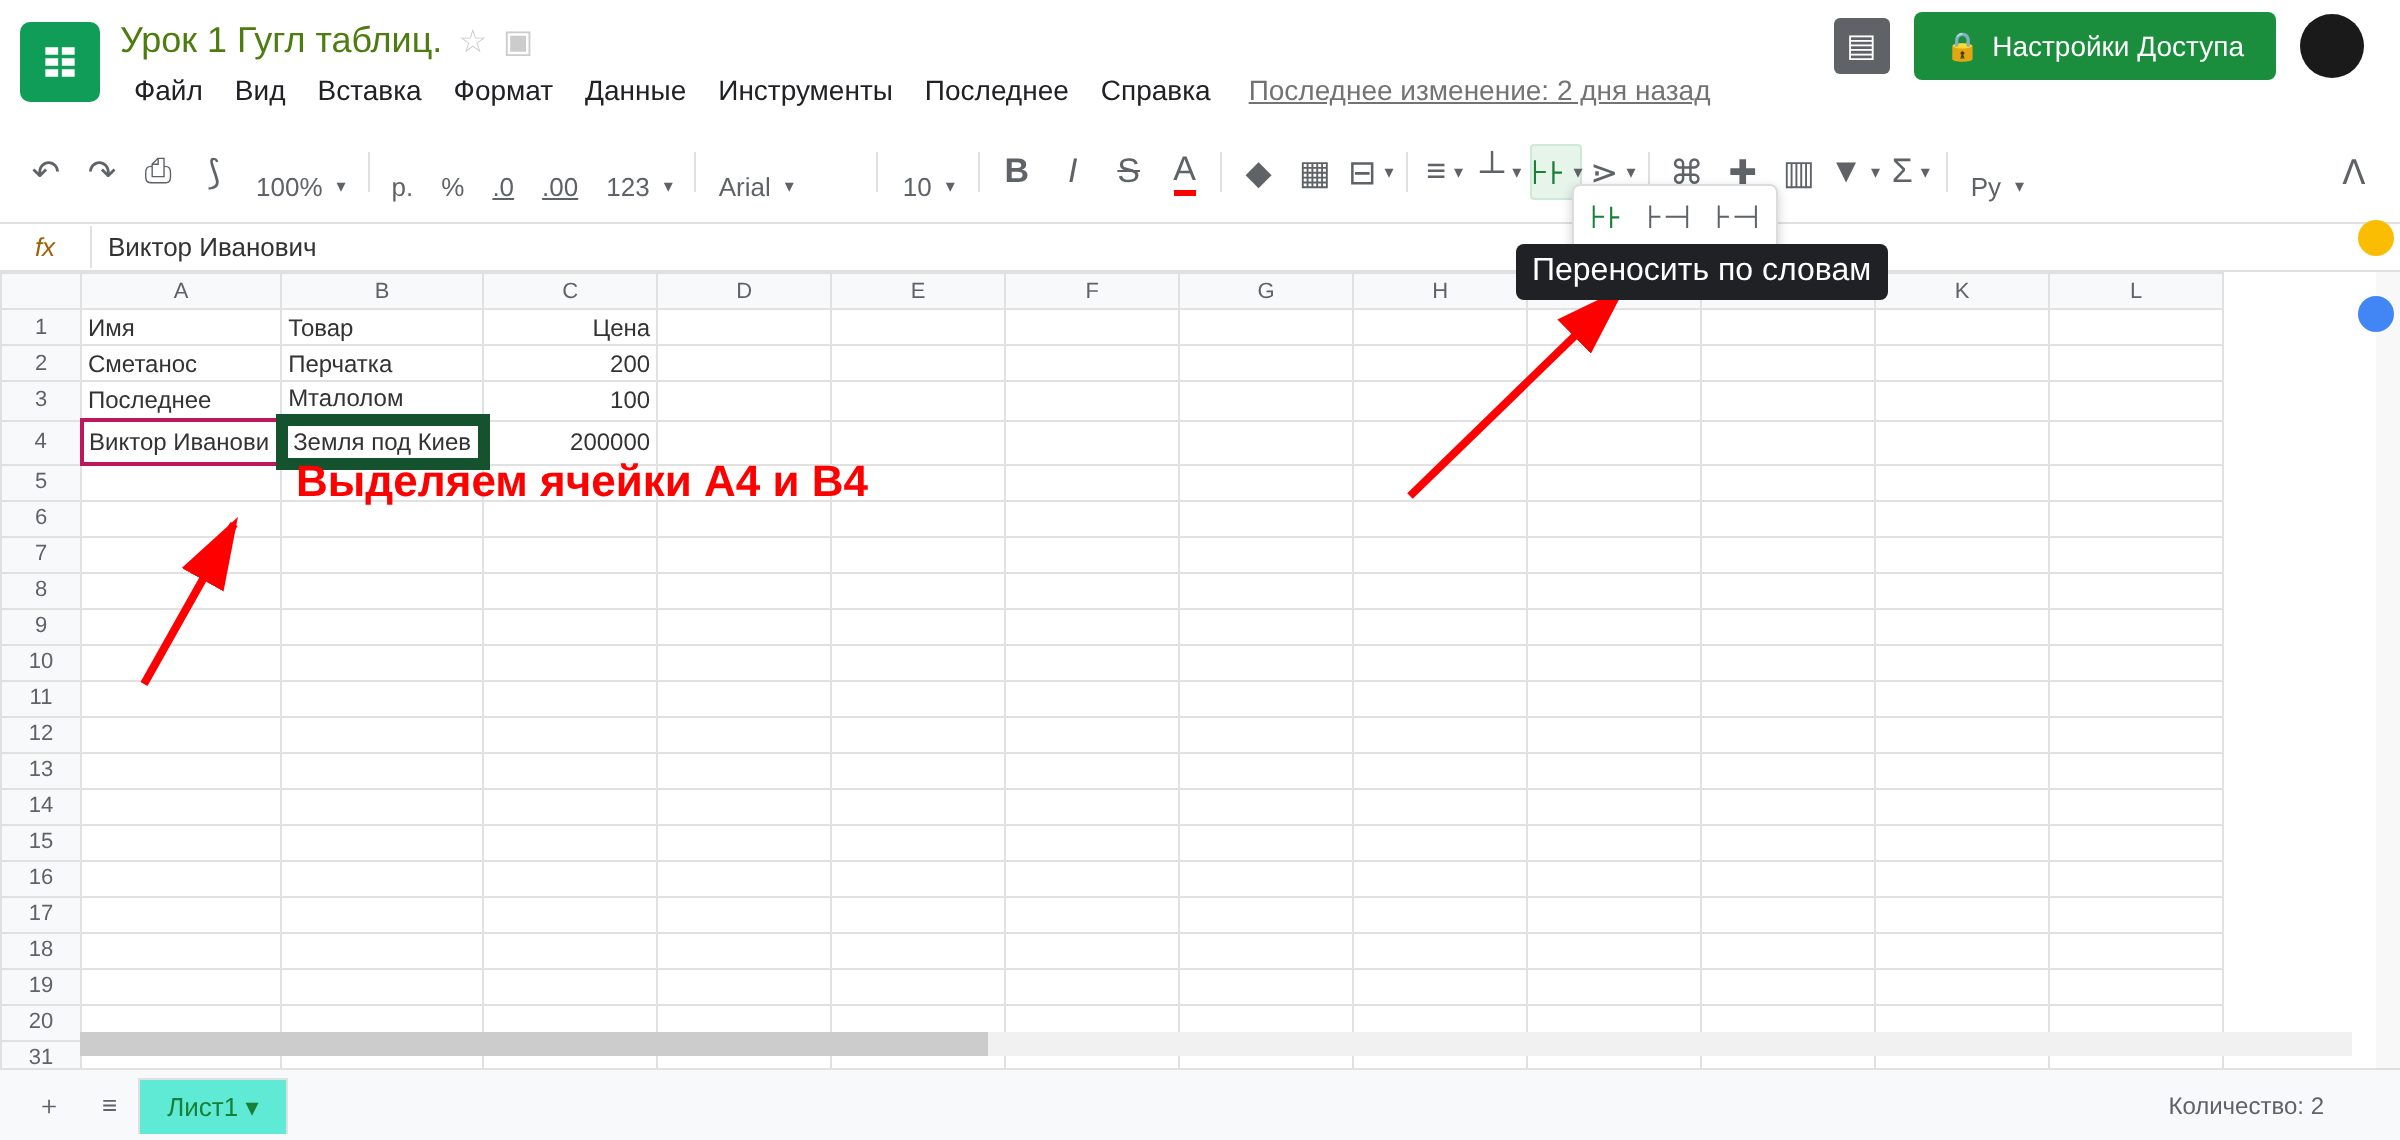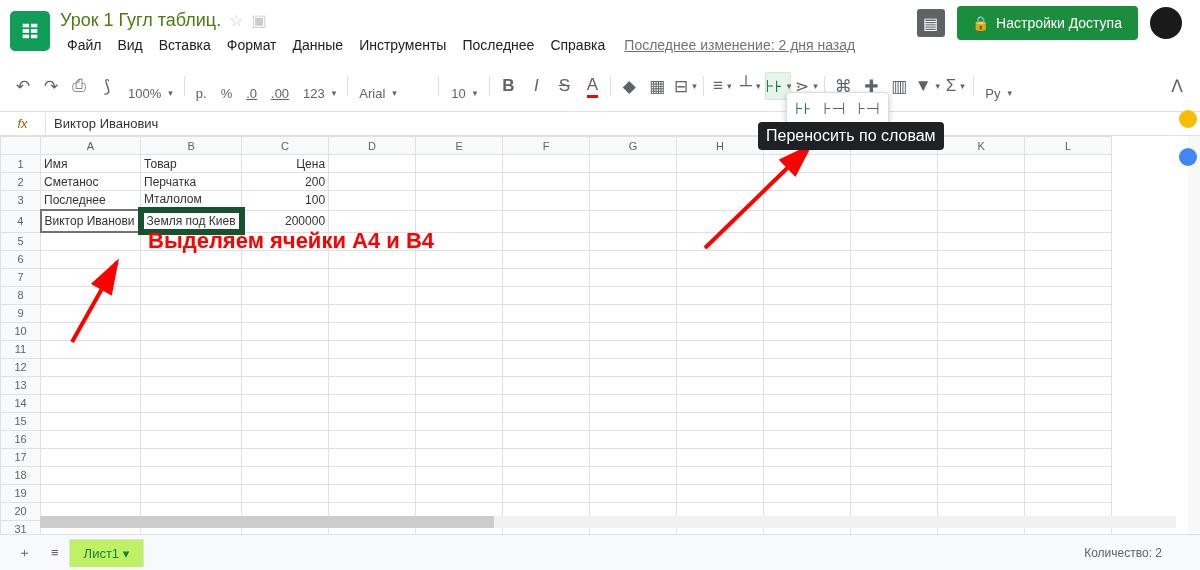--- a/index.html
+++ b/index.html
@@ -34,34 +34,34 @@
 
 .sheet { position: relative; height: 428px; overflow: hidden; }
 table { border-collapse: collapse; table-layout: fixed; }
 th, td { border: 1px solid #e1e1e1; font-size: 12px; height: 18px; }
 .corner { width: 40px; background: #f8f9fa; }
 .col-h { background: #f8f9fa; color: #5f6368; text-align: center; font-weight: normal; width: 87px; font-size: 11px; }
 .row-h { background: #f8f9fa; color: #5f6368; text-align: center; font-weight: normal; width: 40px; font-size: 11px; }
 td.cell { padding: 1px 3px; background: #fff; overflow: hidden; white-space: nowrap; }
 td.num { text-align: right; }
 .sel { background: #e8f0fe; border: 6px solid #14532d; }
-.sel-anchor { border: 2px solid #737373; margin-top: 14px; }
+.sel-anchor { border: 2px solid #be185d; margin-top: 14px; }
 
 .wrap-popup { position: absolute; top: 92px; left: 786px; background: #fff; border: 1px solid #dadce0; border-radius: 4px; box-shadow: 0 2px 6px rgba(0,0,0,0.2); padding: 4px 6px; display: flex; gap: 8px; z-index: 10; }
 .wrap-popup .opt { font-size: 16px; color: #5f6368; padding: 2px; }
 .wrap-popup .opt.active { color: #188038; }
 .tooltip { position: absolute; top: 122px; left: 758px; background: #202124; color: #fff; font-size: 16px; padding: 5px 8px; border-radius: 4px; z-index: 10; }
 
 .annotation { position: absolute; top: 228px; left: 148px; color: #ff0000; font-size: 22px; font-weight: bold; z-index: 5; }
 .arrow1 { position: absolute; top: 252px; left: 62px; z-index: 5; }
 .arrow2 { position: absolute; top: 138px; left: 695px; z-index: 5; }
 
 .bottom-bar { position: absolute; bottom: 0; left: 0; right: 0; height: 36px; border-top: 1px solid #e0e0e0; background: #f8f9fa; display: flex; align-items: center; padding: 0 8px; }
 .bottom-bar .bb { padding: 6px 10px; color: #5f6368; cursor: pointer; }
-.sheet-tab { background: #bef264; border: 1px solid #e0e0e0; border-bottom: none; padding: 6px 14px; font-size: 13px; color: #188038; font-weight: 500; }
+.sheet-tab { background: #5eead4; border: 1px solid #e0e0e0; border-bottom: none; padding: 6px 14px; font-size: 13px; color: #188038; font-weight: 500; }
 .count { margin-left: auto; font-size: 12px; color: #5f6368; padding-right: 30px; }
 
 .side-icons { position: absolute; right: 0; top: 110px; width: 24px; display: flex; flex-direction: column; gap: 20px; align-items: center; }
 .side-icons div { width: 18px; height: 18px; border-radius: 50%; }
 
 .hscroll { position: absolute; bottom: 36px; left: 40px; right: 24px; height: 12px; background: #f1f1f1; }
 .hscroll-thumb { height: 100%; width: 40%; background: #ccc; }
 .vscroll { position: absolute; top: 0; right: 0; width: 12px; bottom: 0; background: #f8f8f8; }
 </style>
 </head>

